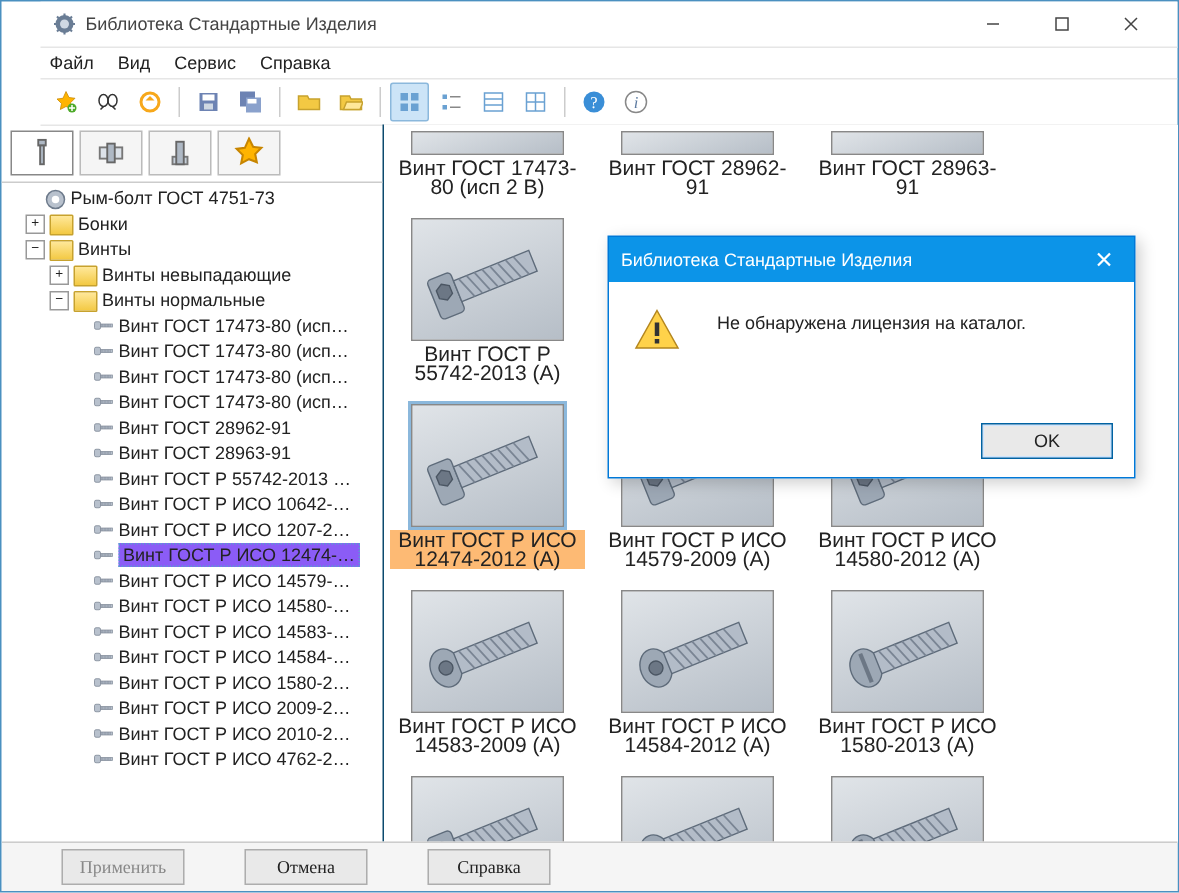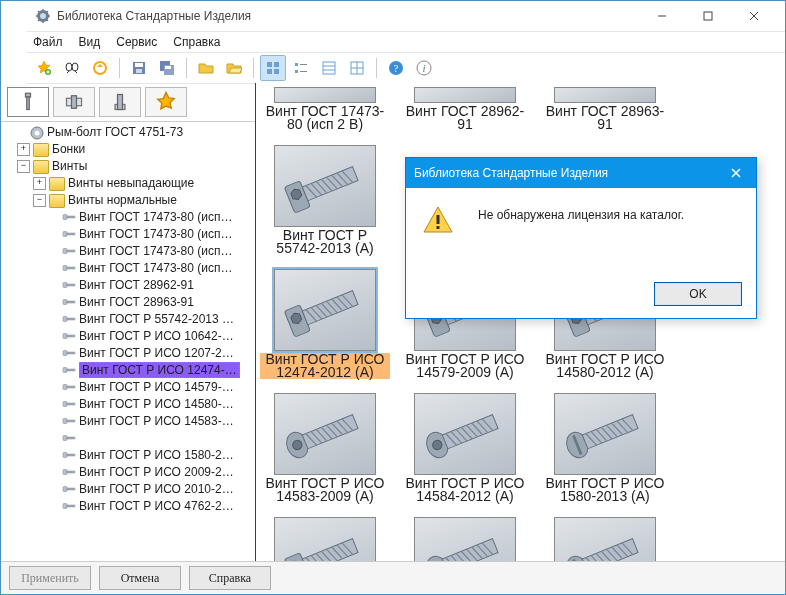--- a/index.html
+++ b/index.html
@@ -39,21 +39,21 @@
   .right-panel { flex:1; overflow:auto; background:#fff; }
   .grid { display:flex; flex-wrap:wrap; padding:4px; gap:14px 10px; align-content:flex-start; }
   .thumb { width:130px; display:flex; flex-direction:column; align-items:center; }
   .thumb .img { width:100px; height:80px; border:1px solid #888; background:linear-gradient(160deg,#e0e4e8,#b6bec7); display:flex; align-items:center; justify-content:center; position:relative; }
   .thumb.short .img { height:14px; }
   .thumb .cap { text-align:center; font-size:14px; line-height:13px; margin-top:2px; min-height:26px; }
   .thumb.selected .img { outline:2px solid #8bb8dc; }
   .thumb.selected .cap { background:#fdba74; }
 
   .bottombar { position:absolute; left:0; right:0; bottom:0; height:32px; border-top:1px solid #ccc; background:#f5f5f5; display:flex; align-items:center; padding:0 8px; gap:8px;font-family:Liberation Serif, serif; }
-  .btn { min-width:80px; height:22px; border:1px solid #adadad; background:#e9e9e9; font-size:12px; display:flex; align-items:center; justify-content:center; }
+  .btn { min-width:80px; height:22px; border:1px solid #adadad; background:#e9e9e9; font-size:12px; display:flex; align-items:center; justify-content:center;margin-left:32px; }
   .btn.disabled { color:#888; }
 
   
   .overlay { position:absolute; left:0; top:0; right:0; bottom:0; }
   .dlg { position:absolute; left:404px; top:156px; width:350px; height:160px; background:#fff; border:1px solid #0078d7; box-shadow:3px 3px 10px rgba(0,0,0,.2); }
   .dlg-title { height:30px; background:#0c94e8; color:#fff; display:flex; align-items:center; padding:0 8px; font-size:12px; }
   .dlg-title .spacer { flex:1; }
   .dlg-close { width:40px; height:30px; display:flex; align-items:center; justify-content:center; margin-right:-8px; }
   .dlg-close svg { width:10px; height:10px; stroke:#fff; stroke-width:1.5; fill:none; }
   .dlg-body { display:flex; padding:16px 16px 0 16px; gap:24px; }
@@ -298,21 +298,21 @@
                         </svg></span><span class="row">Винт ГОСТ Р ИСО 14580-…</span></li>
                     <li><span class="noexp"></span><span class="part-ic"><svg viewBox="0 0 14 14">
                           <rect x="1" y="3.5" width="4" height="5" rx="1" fill="#b8c1cd" stroke="#88919e" stroke-width=".6"></rect>
                           <rect x="5" y="5" width="8" height="2" fill="#b8c1cd" stroke="#88919e" stroke-width=".5"></rect>
                           <path d="M5.5 5v2M6.5 5v2M7.5 5v2M8.5 5v2M9.5 5v2M10.5 5v2M11.5 5v2" stroke="#7b8593" stroke-width=".4"></path>
                         </svg></span><span class="row">Винт ГОСТ Р ИСО 14583-…</span></li>
                     <li><span class="noexp"></span><span class="part-ic"><svg viewBox="0 0 14 14">
                           <rect x="1" y="3.5" width="4" height="5" rx="1" fill="#b8c1cd" stroke="#88919e" stroke-width=".6"></rect>
                           <rect x="5" y="5" width="8" height="2" fill="#b8c1cd" stroke="#88919e" stroke-width=".5"></rect>
                           <path d="M5.5 5v2M6.5 5v2M7.5 5v2M8.5 5v2M9.5 5v2M10.5 5v2M11.5 5v2" stroke="#7b8593" stroke-width=".4"></path>
-                        </svg></span></li>
+                        </svg></span><span class="row">Винт ГОСТ Р ИСО 14584-…</span></li>
                     <li><span class="noexp"></span><span class="part-ic"><svg viewBox="0 0 14 14">
                           <rect x="1" y="3.5" width="4" height="5" rx="1" fill="#b8c1cd" stroke="#88919e" stroke-width=".6"></rect>
                           <rect x="5" y="5" width="8" height="2" fill="#b8c1cd" stroke="#88919e" stroke-width=".5"></rect>
                           <path d="M5.5 5v2M6.5 5v2M7.5 5v2M8.5 5v2M9.5 5v2M10.5 5v2M11.5 5v2" stroke="#7b8593" stroke-width=".4"></path>
                         </svg></span><span class="row">Винт ГОСТ Р ИСО 1580-2…</span></li>
                     <li><span class="noexp"></span><span class="part-ic"><svg viewBox="0 0 14 14">
                           <rect x="1" y="3.5" width="4" height="5" rx="1" fill="#b8c1cd" stroke="#88919e" stroke-width=".6"></rect>
                           <rect x="5" y="5" width="8" height="2" fill="#b8c1cd" stroke="#88919e" stroke-width=".5"></rect>
                           <path d="M5.5 5v2M6.5 5v2M7.5 5v2M8.5 5v2M9.5 5v2M10.5 5v2M11.5 5v2" stroke="#7b8593" stroke-width=".4"></path>
                         </svg></span><span class="row">Винт ГОСТ Р ИСО 2009-2…</span></li>

